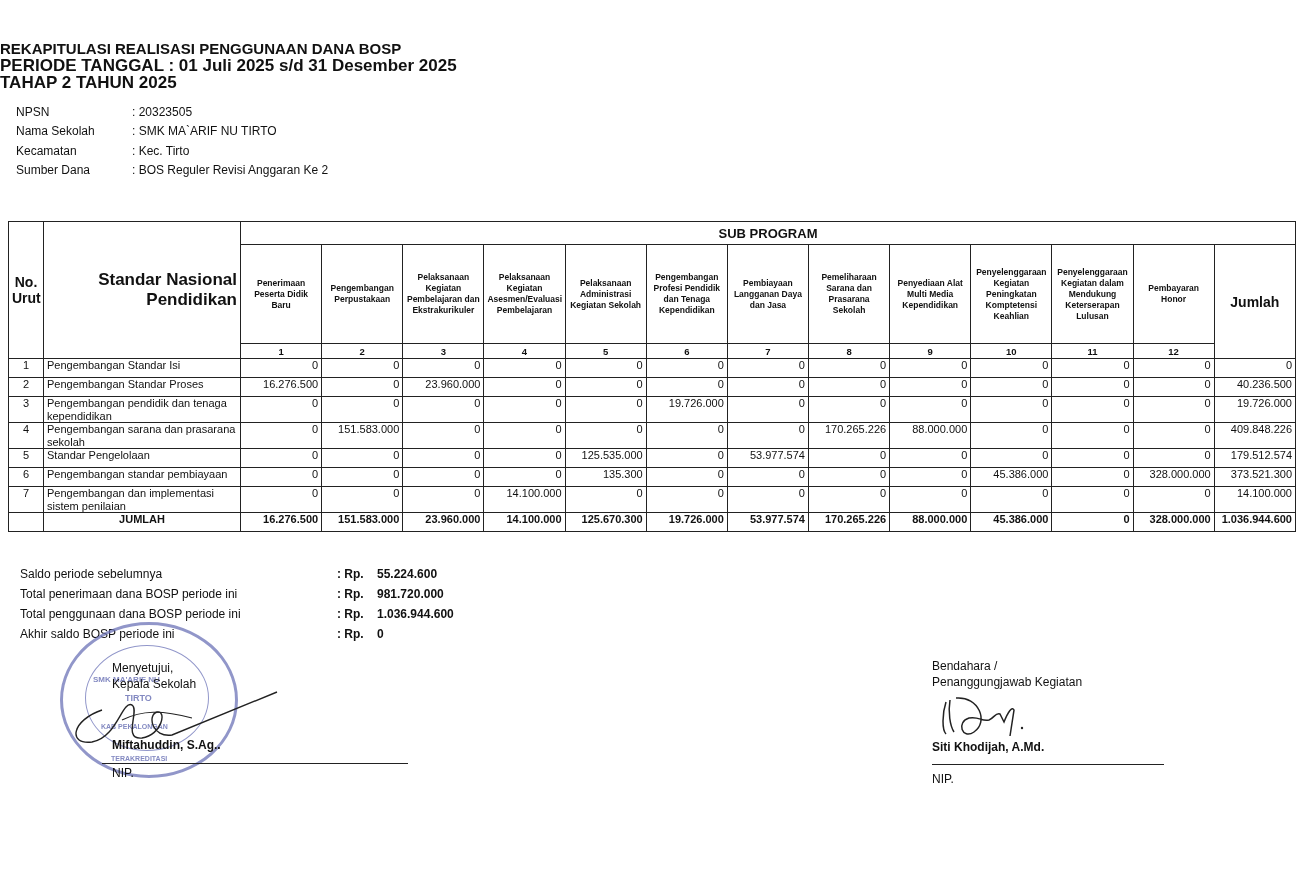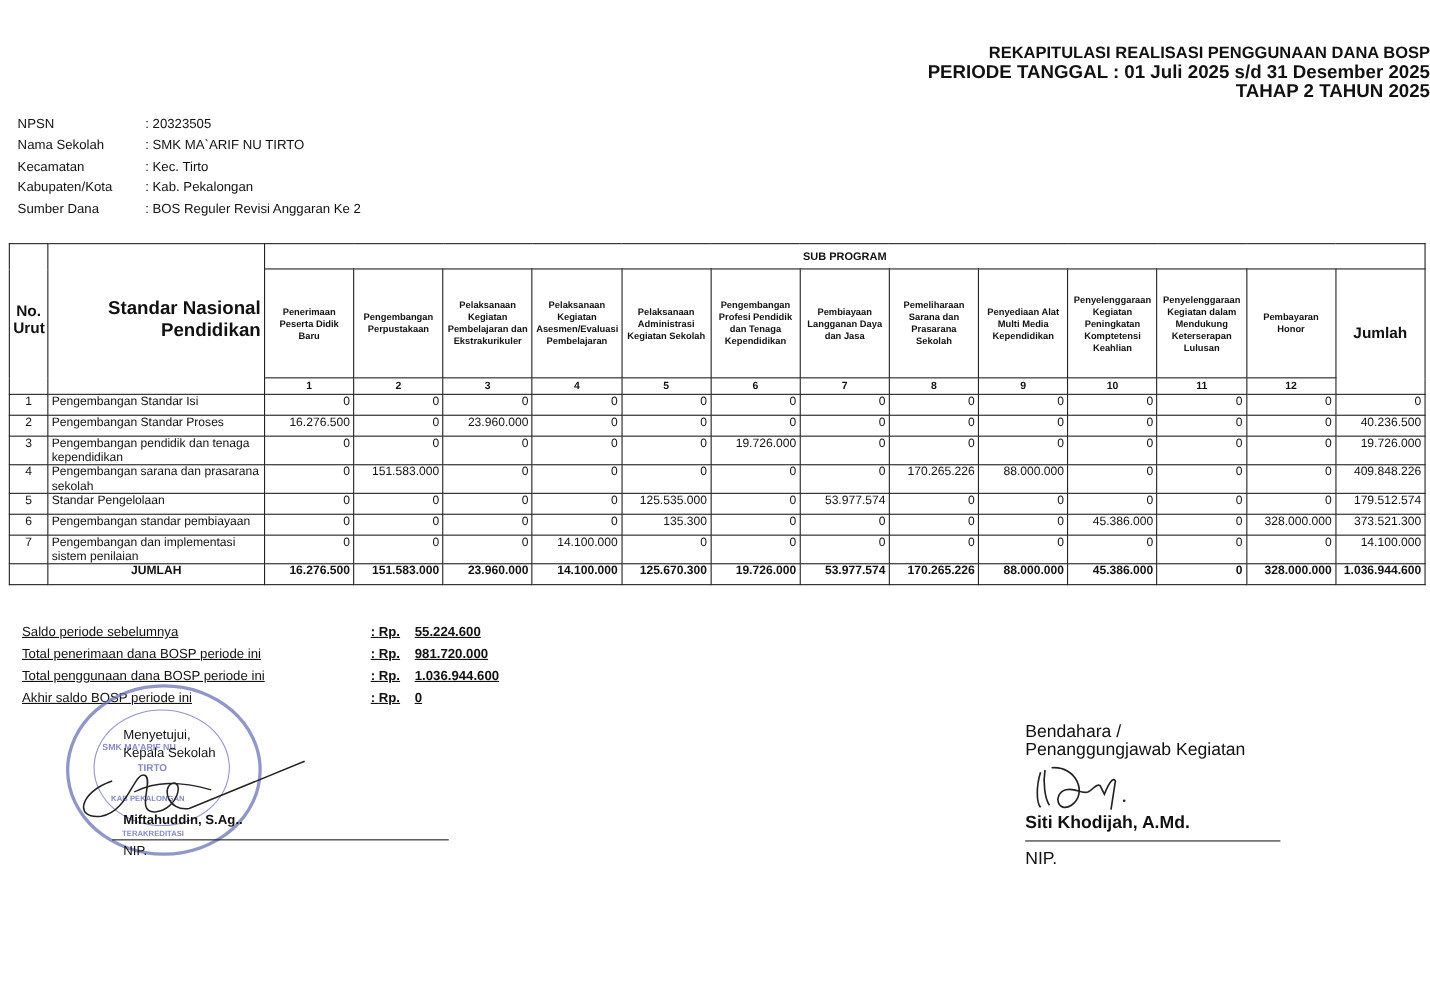--- a/index.html
+++ b/index.html
@@ -1,64 +1,64 @@
 <!DOCTYPE html>
 <html><head>
 <meta charset="utf-8">
 <style>
   html, body { margin:0; padding:0; background:#ffffff; }
   body { width:1300px; height:892px; position:relative; overflow:hidden;
          font-family:"Liberation Sans", sans-serif; color:#111; }
-  .title-block { position:absolute; left:0; top:40px; width:1300px; text-align:right; }
+  .title-block { position:absolute; left:0; top:40px; width:1300px; text-align:left; }
   .title-block div { font-weight:bold; line-height:17px; }
   .t1 { font-size:15px; }
   .t2, .t3 { font-size:17px; }
 
   .ident { position:absolute; left:16px; top:102px; font-size:12px; }
   .ident-row { display:flex; height:19.5px; align-items:center; }
   .ident-label { width:116px; }
   .ident-value::before { content:": "; }
 
   table.rekap { position:absolute; left:8px; top:221px; border-collapse:collapse;
                 table-layout:fixed; width:1288px; font-size:11px; }
   table.rekap td, table.rekap th { border:1px solid #222; padding:0 3px; }
   th.no-h { width:28px; font-size:14px; font-weight:bold; }
   th.sn-h { width:190px; font-size:17px; font-weight:bold;text-align:right; }
-  th.sub-h { font-size:10px; font-weight:bold; height:22px; }
+  th.sub-h { font-size:13px; font-weight:bold; height:22px; }
   th.col-h { font-size:8.5px; font-weight:bold; height:98px; line-height:11px; padding:0 1px; }
   th.jml-h { font-size:14px; font-weight:bold; width:82px; }
   th.num-h { font-size:9.5px; font-weight:bold; height:14px; }
   td.no { text-align:center; vertical-align:top; }
   td.sn { vertical-align:top; line-height:12.5px;margin-left:40px; }
   td.v { text-align:right; vertical-align:top; }
   tr.r1 td { height:18px; }
   tr.r2 td { height:24px; }
   tr.total td { font-weight:bold; height:18px; }
   tr.total td.sn { text-align:center; }
 
   .summary { position:absolute; left:20px; top:564px; font-size:12px; }
-  .sum-row { display:flex; height:20px; align-items:center;text-decoration:underline; }
+  .sum-row { display:flex; height:20px; align-items:center; }
   .sum-label { width:317px; }
   .sum-rp { width:40px; font-weight:bold; }
   .sum-rp::before { content:": "; }
   .sum-val { font-weight:bold; }
 
   .stamp { position:absolute; left:60px; top:622px; width:172px; height:150px;
            border:3px solid #6d74b8; border-radius:50%; opacity:0.75; }
   .stamp-inner { position:absolute; left:22px; top:20px; width:122px; height:104px;
                  border:1.5px solid #6d74b8; border-radius:50%; }
   .stamp-text { position:absolute; color:#5a62ad; font-size:9px; font-weight:bold; }
 
   .sign-left { position:absolute; left:112px; top:660px; font-size:12px; }
   .sign-left .role { line-height:16px; }
   .sign-left .name { position:absolute; top:78px; left:0; font-weight:bold; white-space:nowrap; }
   .sign-left .line { position:absolute; top:103px; left:-10px; width:306px; border-top:1px solid #222; }
   .sign-left .nip { position:absolute; top:106px; left:0; }
 
-  .sign-right { position:absolute; left:932px; top:658px; font-size:16px; }
+  .sign-right { position:absolute; left:932px; top:658px; font-size:12px; }
   .sign-right .role { line-height:16px; }
   .sign-right .name { position:absolute; top:82px; left:0; font-weight:bold; white-space:nowrap; }
   .sign-right .line { position:absolute; top:106px; left:0; width:232px; border-top:1px solid #222; }
   .sign-right .nip { position:absolute; top:114px; left:0; }
 
   svg.sig { position:absolute; }
 </style>
 </head>
 <body>
 
@@ -73,24 +73,20 @@
     <span class="ident-label">NPSN</span>
     <span class="ident-value">20323505</span>
   </div>
   <div class="ident-row">
     <span class="ident-label">Nama Sekolah</span>
     <span class="ident-value">SMK MA`ARIF NU TIRTO</span>
   </div>
   <div class="ident-row">
     <span class="ident-label">Kecamatan</span>
     <span class="ident-value">Kec. Tirto</span>
-  </div>
-  <div class="ident-row">
-    <span class="ident-label">Kabupaten/Kota</span>
-    <span class="ident-value">Kab. Pekalongan</span>
   </div>
   <div class="ident-row">
     <span class="ident-label">Sumber Dana</span>
     <span class="ident-value">BOS Reguler Revisi Anggaran Ke 2</span>
   </div>
 </div>
 
 <table class="rekap">
   <thead>
     <tr>

